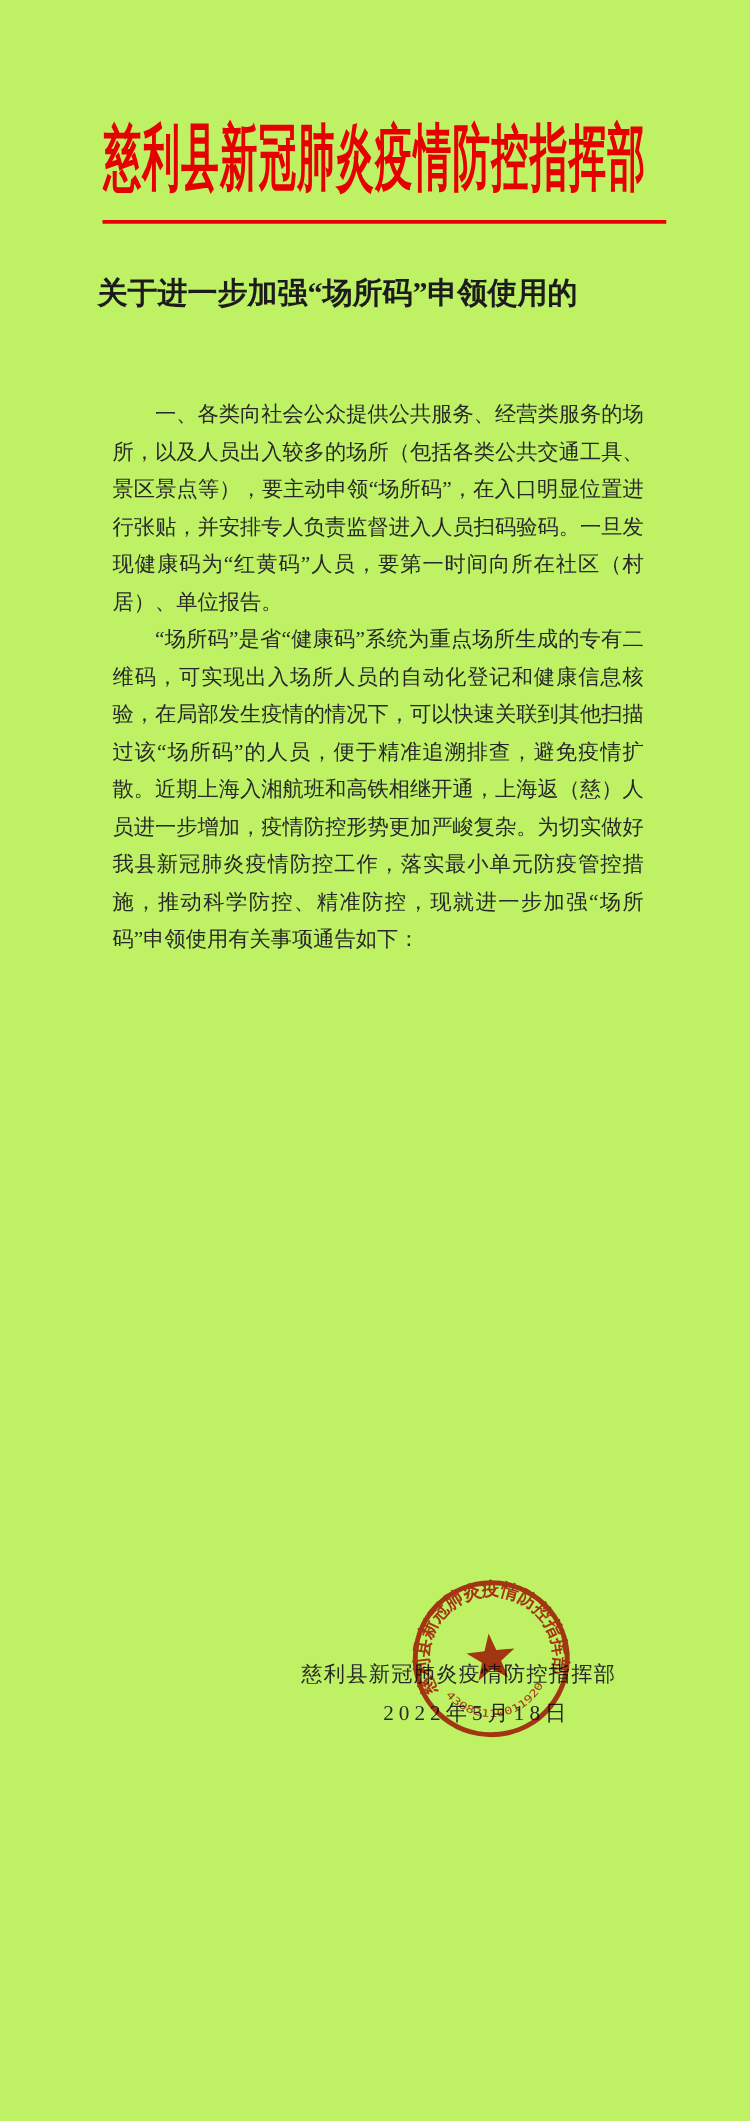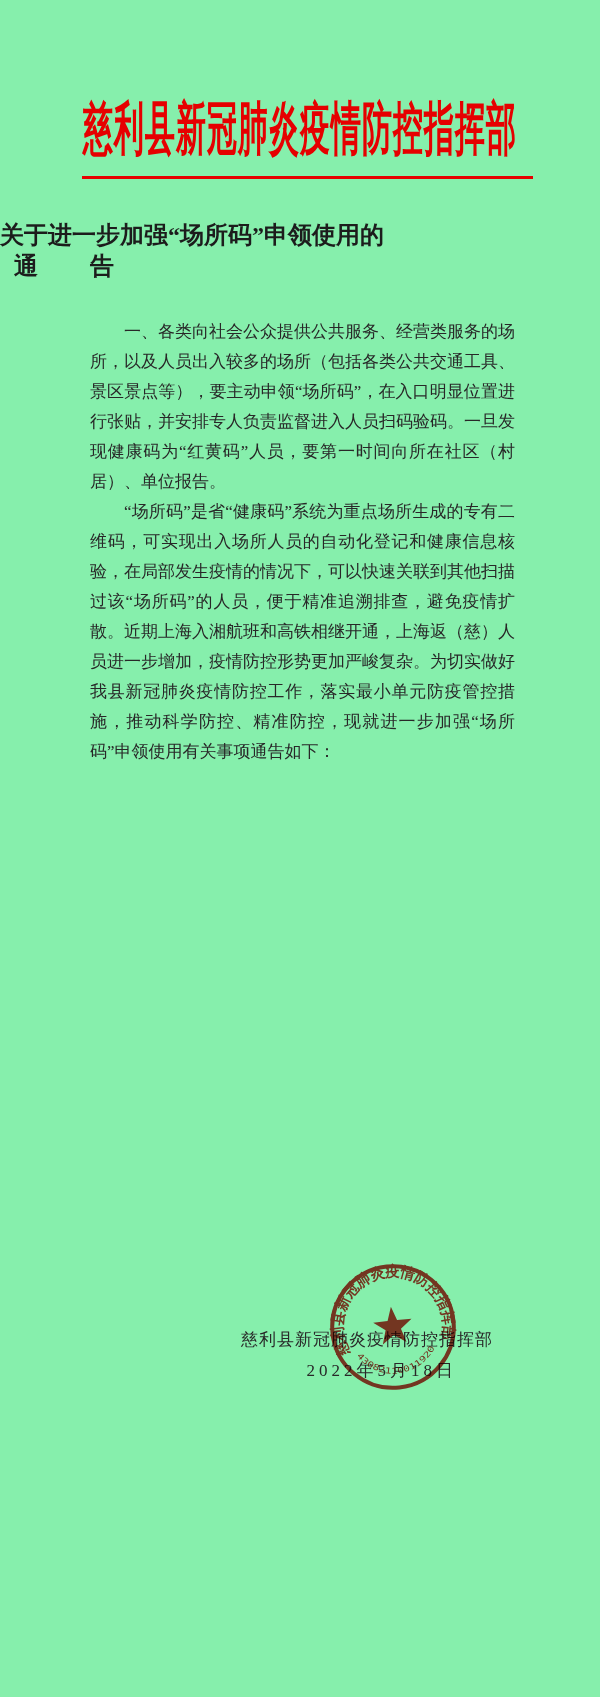--- a/index.html
+++ b/index.html
@@ -1,35 +1,35 @@
 <!DOCTYPE html>
 <html><head>
 <meta charset="utf-8">
 <style>
   html,body{margin:0;padding:0;background:#ffffff;}
   .doc{
-    position:relative;width:600px;height:1697px;background:#86efac;overflow:hidden;
+    position:relative;width:600px;height:1697px;background:#bef264;overflow:hidden;
     font-family:"Liberation Serif","DejaVu Serif",serif;color:#262626;
   }
   
   .letterhead{
     position:absolute;top:96px;left:0;width:600px;height:62px;
     display:flex;align-items:center;justify-content:center;
   }
   .letterhead-text{
     display:inline-block;font-size:30px;line-height:31px;font-weight:bold;
     color:#e60000;white-space:nowrap;letter-spacing:1px;
     transform:scaleY(1.92);transform-origin:center center;
   }
   .red-rule{
     position:absolute;top:176px;left:82px;width:451px;height:3px;background:#e60000;
   }
   
   .title{
-    position:absolute;top:220px;left:0;width:540px;text-align:left;
+    position:absolute;top:220px;left:0;width:540px;text-align:center;
     font-weight:bold;color:#1c1c1c;font-size:24px;line-height:31px;
   }
   .title-line2{letter-spacing:14px;text-indent:14px;}
   
   .body-text{
     position:absolute;top:317px;left:90px;width:425px;
     font-size:17px;line-height:30px;text-align:justify;color:#282828;
   }
   .body-text p{margin:0;text-indent:2em;}
   .para-gap{margin-top:155px;}
@@ -54,21 +54,20 @@
 <div class="doc">
 
   <div class="letterhead">
     <span class="letterhead-text">慈利县新冠肺炎疫情防控指挥部</span>
   </div>
 
   <div class="red-rule"></div>
 
   <div class="title">
     <div>关于进一步加强“场所码”申领使用的</div>
-    <div class="title-line2">通　告</div>
   </div>
 
   <div class="body-text">
     <p>一、各类向社会公众提供公共服务、经营类服务的场所，以及人员出入较多的场所（包括各类公共交通工具、景区景点等），要主动申领“场所码”，在入口明显位置进行张贴，并安排专人负责监督进入人员扫码验码。一旦发现健康码为“红黄码”人员，要第一时间向所在社区（村居）、单位报告。</p>
     <p>“场所码”是省“健康码”系统为重点场所生成的专有二维码，可实现出入场所人员的自动化登记和健康信息核验，在局部发生疫情的情况下，可以快速关联到其他扫描过该“场所码”的人员，便于精准追溯排查，避免疫情扩散。近期上海入湘航班和高铁相继开通，上海返（慈）人员进一步增加，疫情防控形势更加严峻复杂。为切实做好我县新冠肺炎疫情防控工作，落实最小单元防疫管控措施，推动科学防控、精准防控，现就进一步加强“场所码”申领使用有关事项通告如下：</p>
   </div>
 
   <div class="sig-org">慈利县新冠肺炎疫情防控指挥部</div>
 
   <div class="sig-date">2022年5月18日</div>

